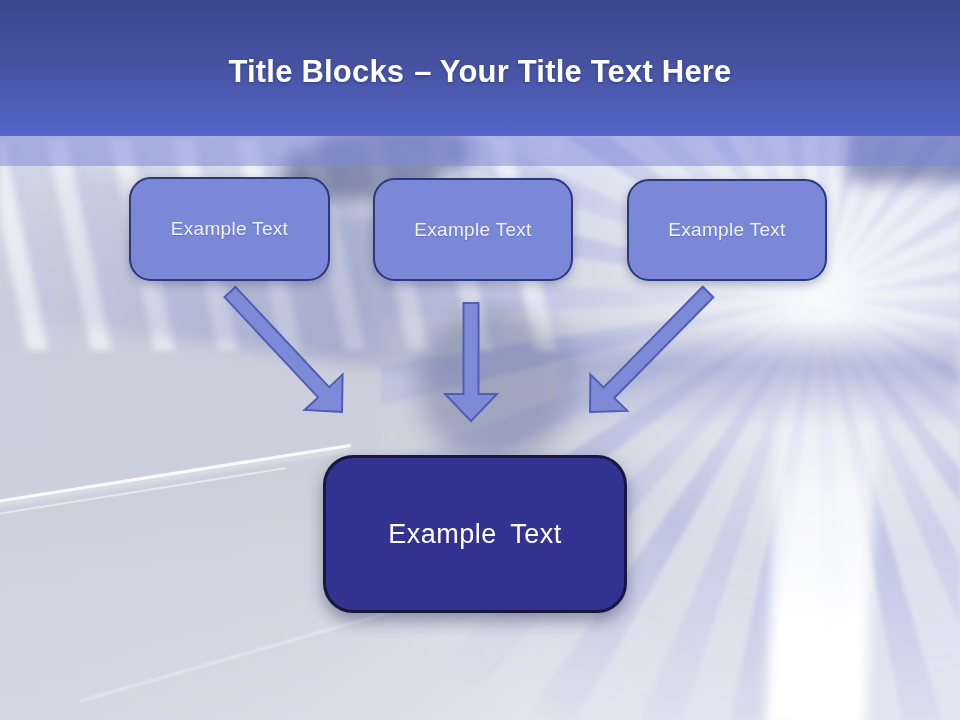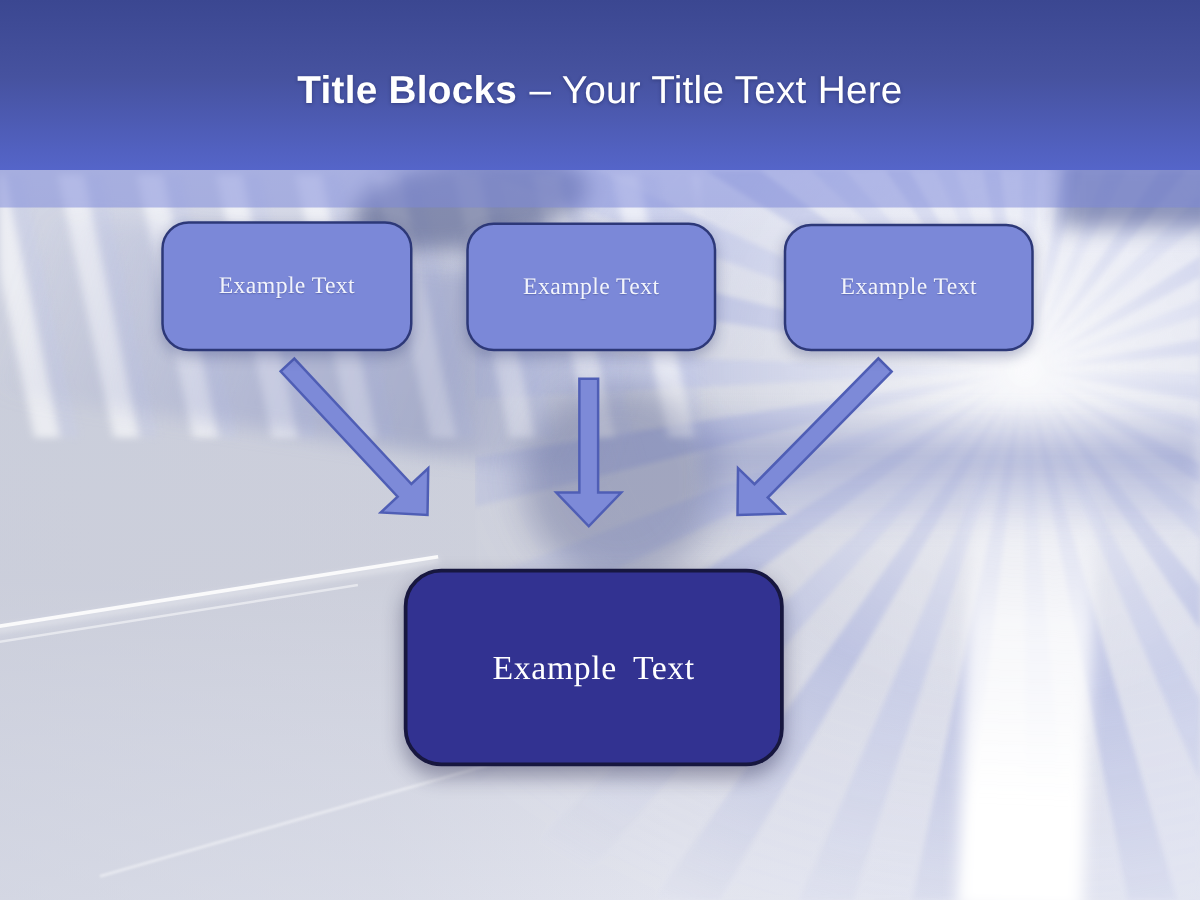--- a/index.html
+++ b/index.html
@@ -65,24 +65,24 @@
   .header{
     position:absolute;left:0;top:0;width:100%;height:136px;z-index:2;
     background:linear-gradient(180deg,#3b4791 0%,#46529f 45%,#5565c9 100%);
   }
   .title{
     position:absolute;left:0;top:54px;width:100%;text-align:center;
     color:#ffffff;font-size:31px;letter-spacing:.2px;
     text-shadow:0 1px 3px rgba(25,32,80,.45);
   }
   .title .bold{font-weight:700;}
-  .title .rest{font-weight:400;margin-left:.32em;}
+  .title .rest{font-weight:700;margin-left:.32em;}
 
   
-  .shape-layer{position:absolute;inset:0;z-index:3;font-family:Liberation Serif, serif;}
+  .shape-layer{position:absolute;inset:0;z-index:3;}
   .top-box{
     position:absolute;width:200px;height:103px;box-sizing:border-box;
     background:#7b88d8;border:2.5px solid #2d3878;border-radius:22px;
     display:flex;align-items:center;justify-content:center;
     color:#f2f4fc;font-size:19px;letter-spacing:.3px;
     box-shadow:0 4px 10px rgba(40,50,110,.30);
     text-shadow:0 1px 1px rgba(40,50,110,.35);
   }
   .box1{left:129px;top:177px;width:201px;height:104px;}
   .box2{left:373px;top:178px;}

